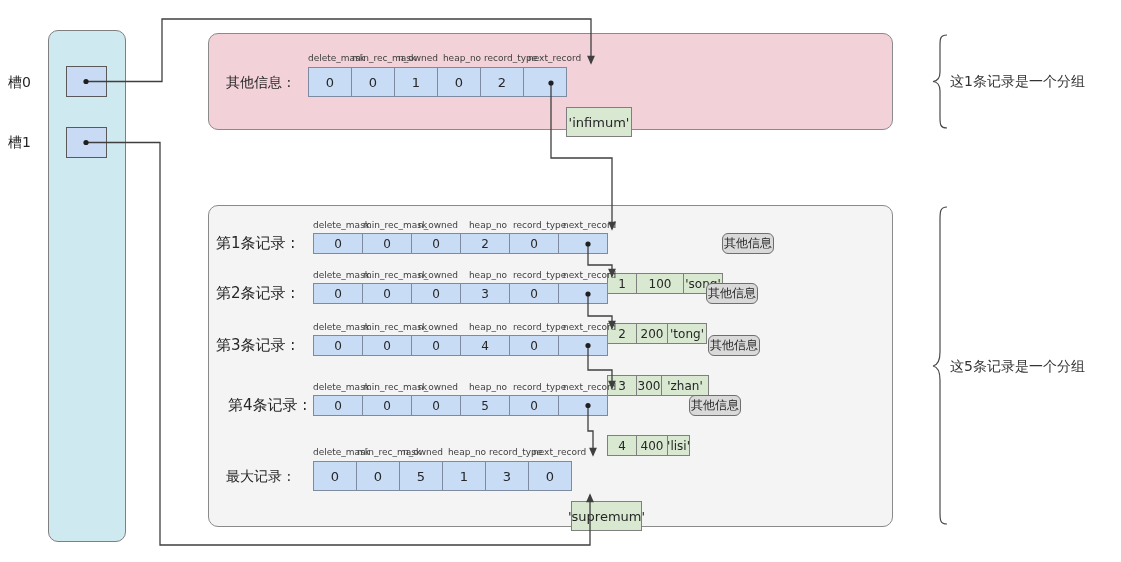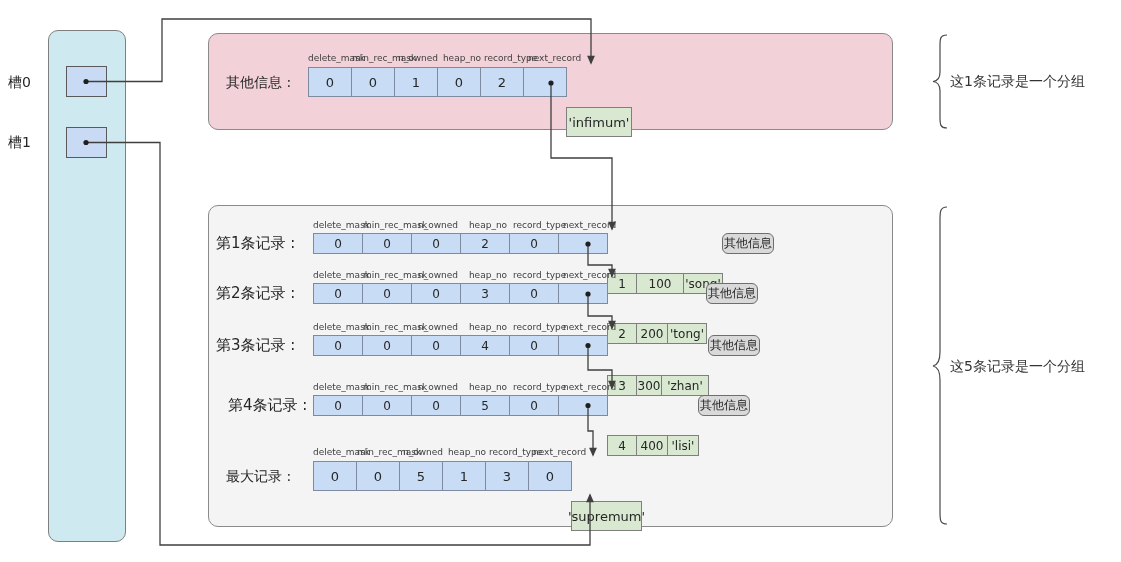--- a/index.html
+++ b/index.html
@@ -140,21 +140,21 @@
   </div>
   <div class="cellrow rec" style="left:313px;top:395px">
     <div class="cell">0</div>
     <div class="cell">0</div>
     <div class="cell">0</div>
     <div class="cell">5</div>
     <div class="cell">0</div>
     <div class="cell"></div>
     <div class="cell green" style="width:30px">4</div>
     <div class="cell green" style="width:32px">400</div>
-    <div class="cell green" style="width:32px">'lisi'</div>
+    <div class="cell green" style="width:23px">'lisi'</div>
     <div class="cell extra" style="width:52px">其他信息</div>
   </div>
 
   <div class="rowlabel lg" style="left:226px;top:468px">最大记录 :</div>
   <div class="hdr" style="left:313px;top:447px;width:264px">
     <span>delete_mask</span>
     <span>min_rec_mask</span>
     <span>n_owned</span>
     <span>heap_no</span>
     <span>record_type</span>

